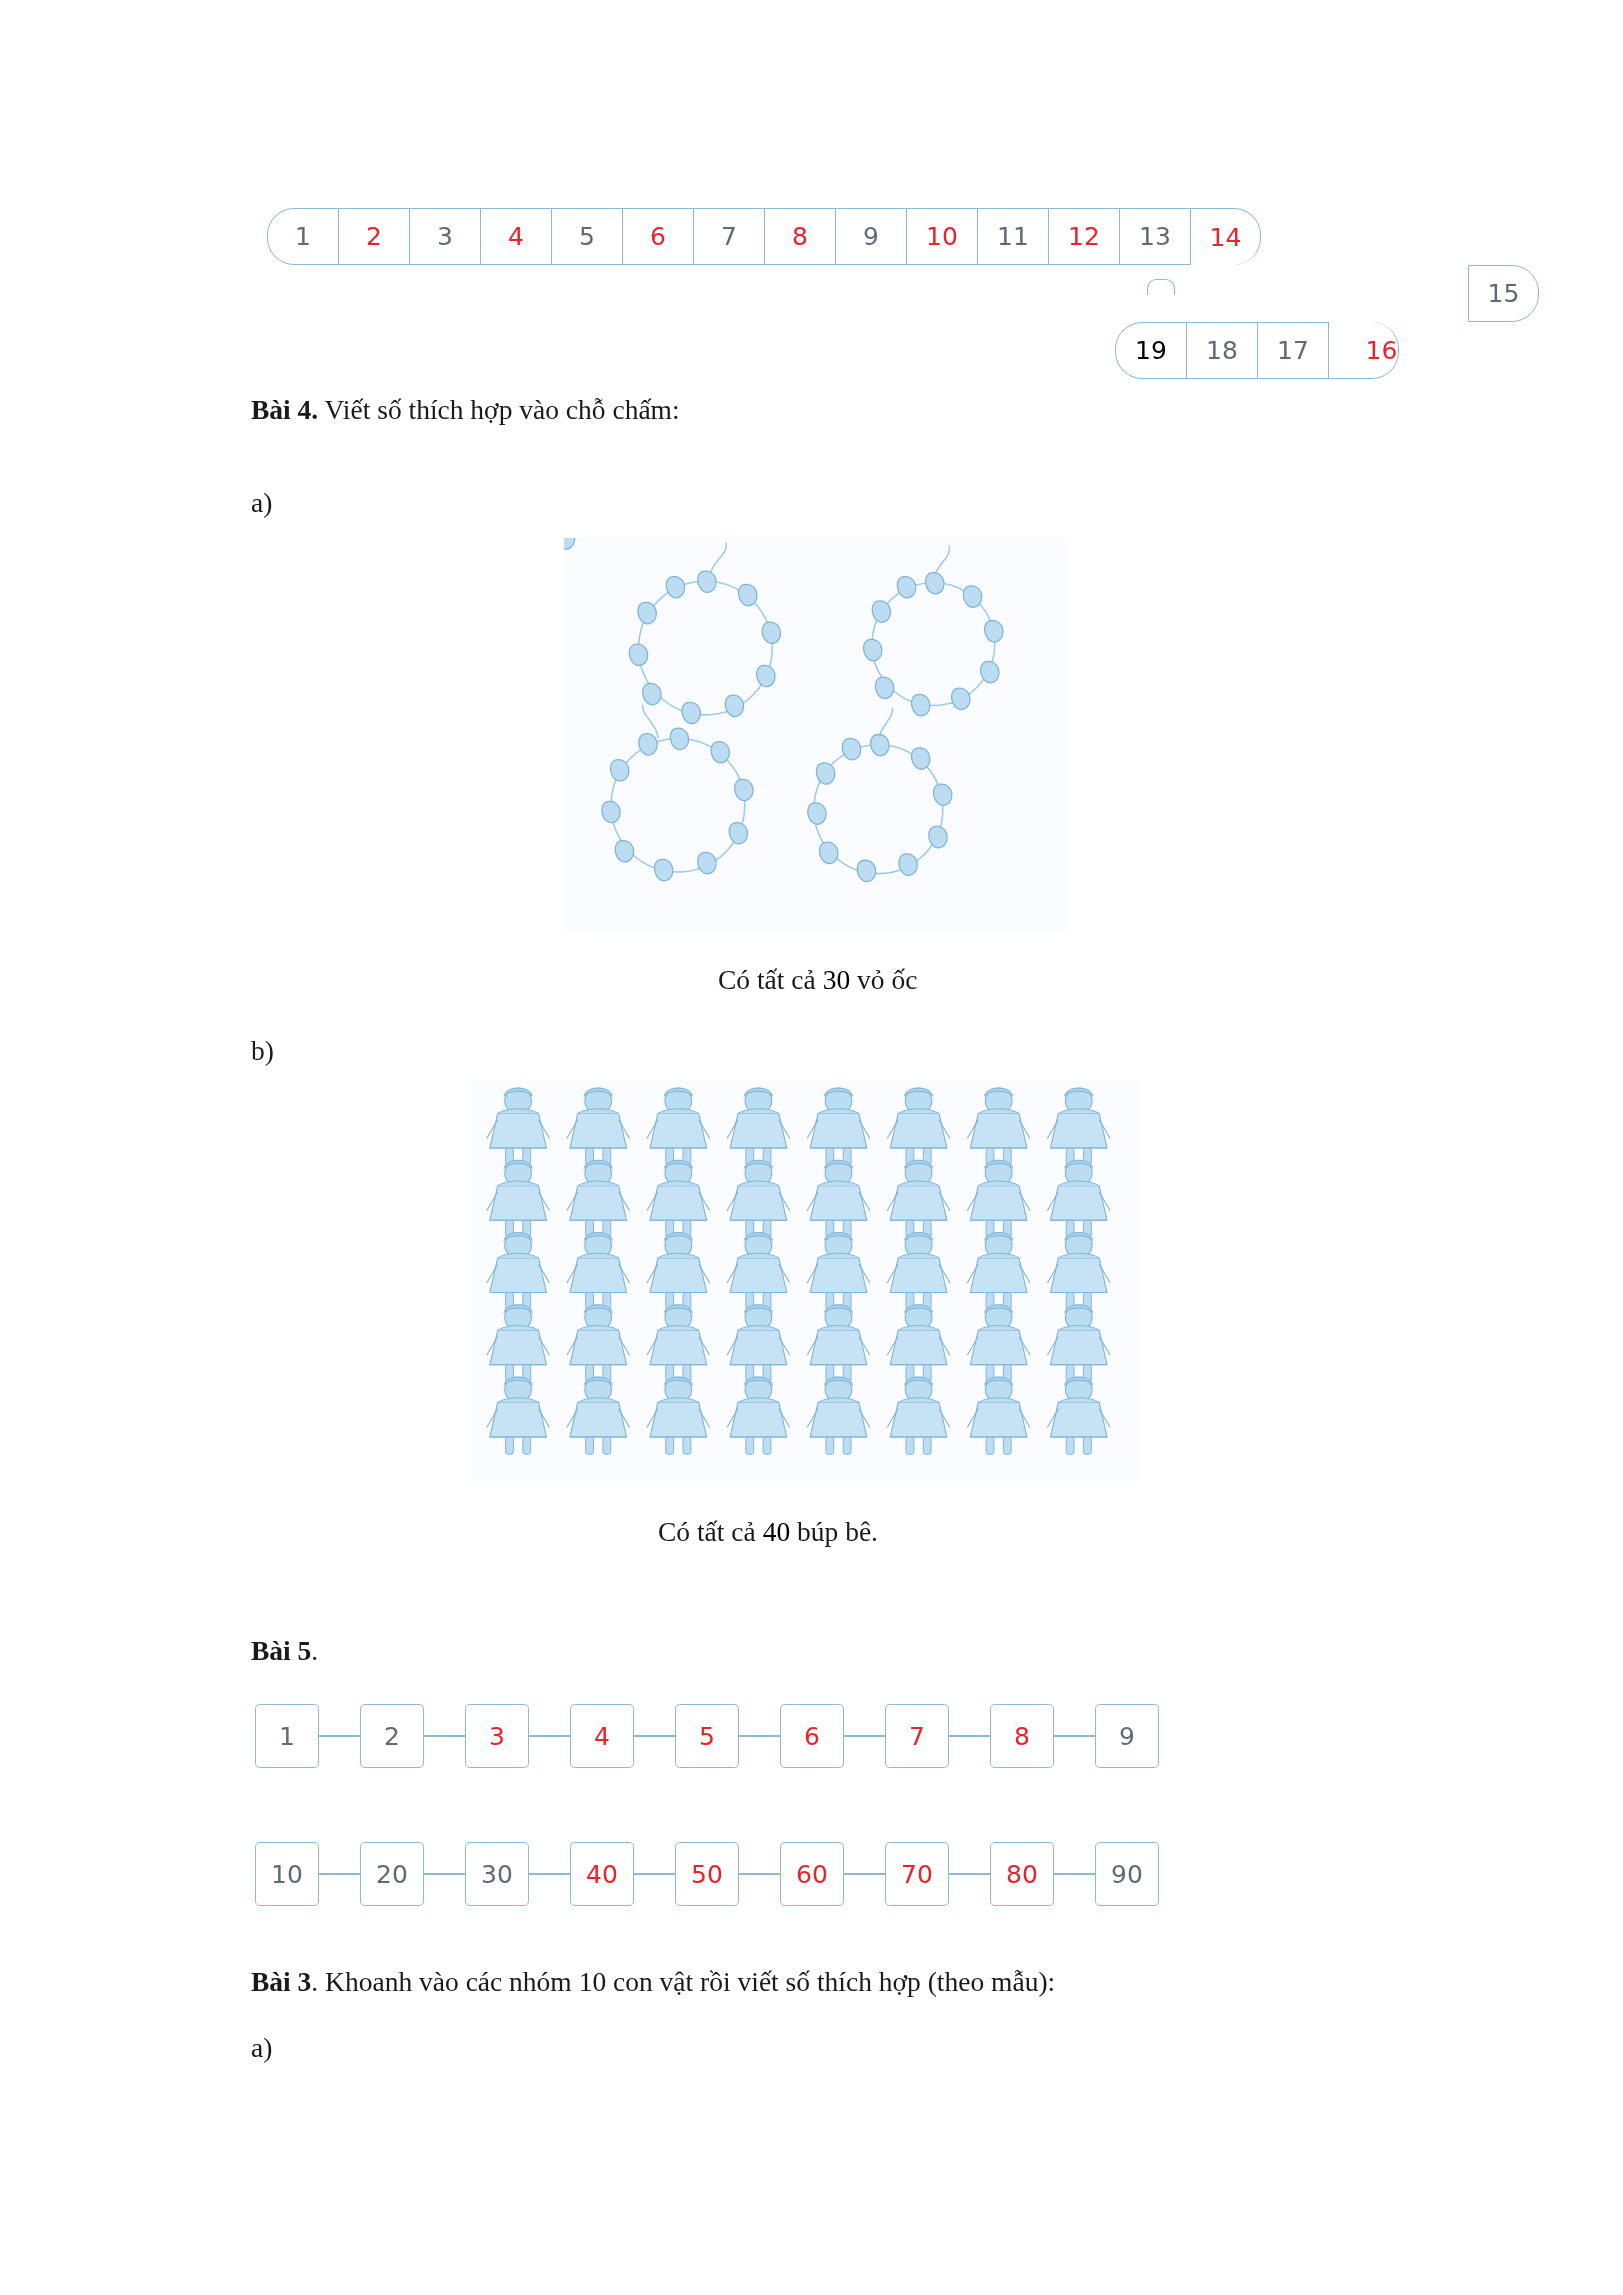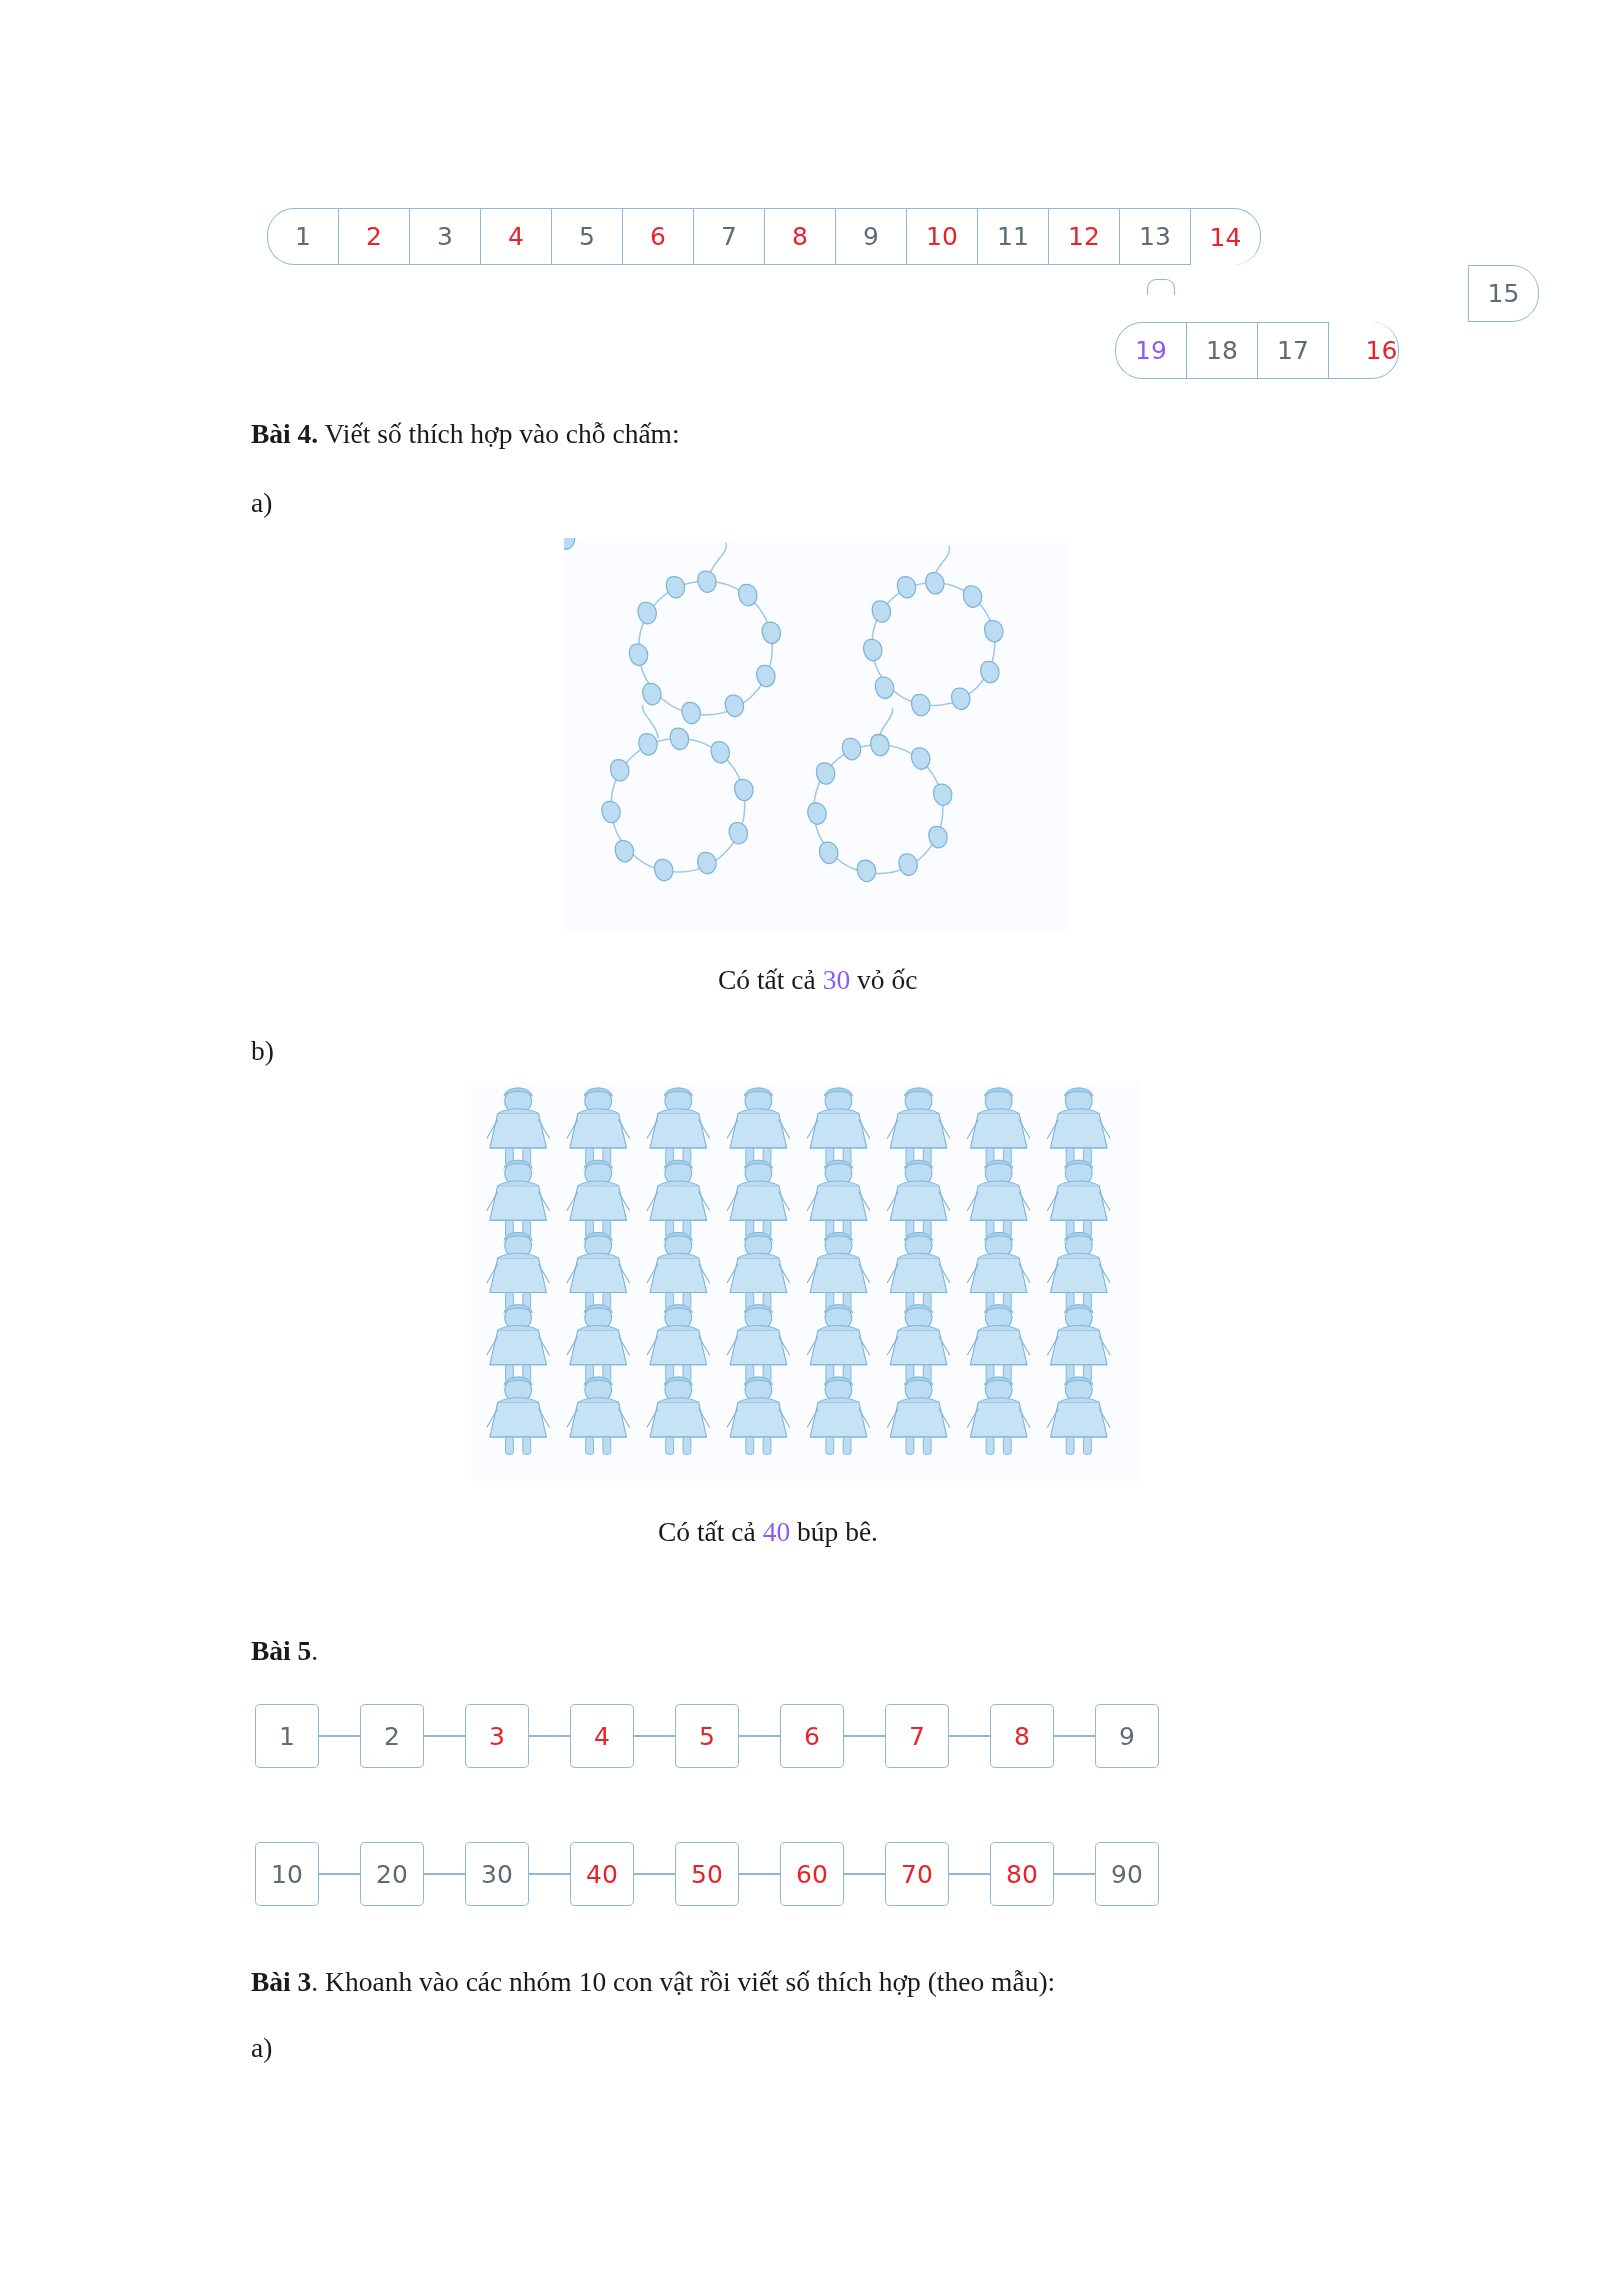--- a/index.html
+++ b/index.html
@@ -86,21 +86,21 @@
 
   
   .txt {
     position: absolute;
     font-family: "Liberation Serif", serif;
     font-size: 27.5px;
     color: #1a1a1a;
     white-space: nowrap;
   }
   .txt b { font-weight: bold; }
-  .red { color: #8b5cf6; }
+  .red { color: #000000; }
 
   
   .pic {
     position: absolute;
     background: #fcfcff;
   }
   .pic svg { display: block; }
 
   
   .chain {
@@ -158,21 +158,21 @@
       <div class="cell round-left">
           <span class="red">19</span>
         </div>
       <div class="cell">18</div>
       <div class="cell">17</div>
       <div class="cell red round-right no-top">16</div>
     </div>
   </div>
   <div class="snake-tail"></div>
 
-  <div class="txt" style="left:251px; top:418px;">
+  <div class="txt" style="left:251px; top:394px;">
     <b>Bài 4.</b><span> Viết số thích hợp vào chỗ chấm:</span>
   </div>
 
   <div class="txt" style="left:251px; top:487px;">a)</div>
 
   <div class="pic" style="left:564px; top:538px; width:503px; height:393px;">
     <svg width="503" height="393" viewBox="0 0 640 500" xmlns="http://www.w3.org/2000/svg">
       <rect x="0" y="0" width="640" height="500" fill="#fbfcff"></rect>
       <g stroke="#9ecae8" stroke-width="2" fill="none">
         <circle cx="180" cy="140" r="85"></circle>

